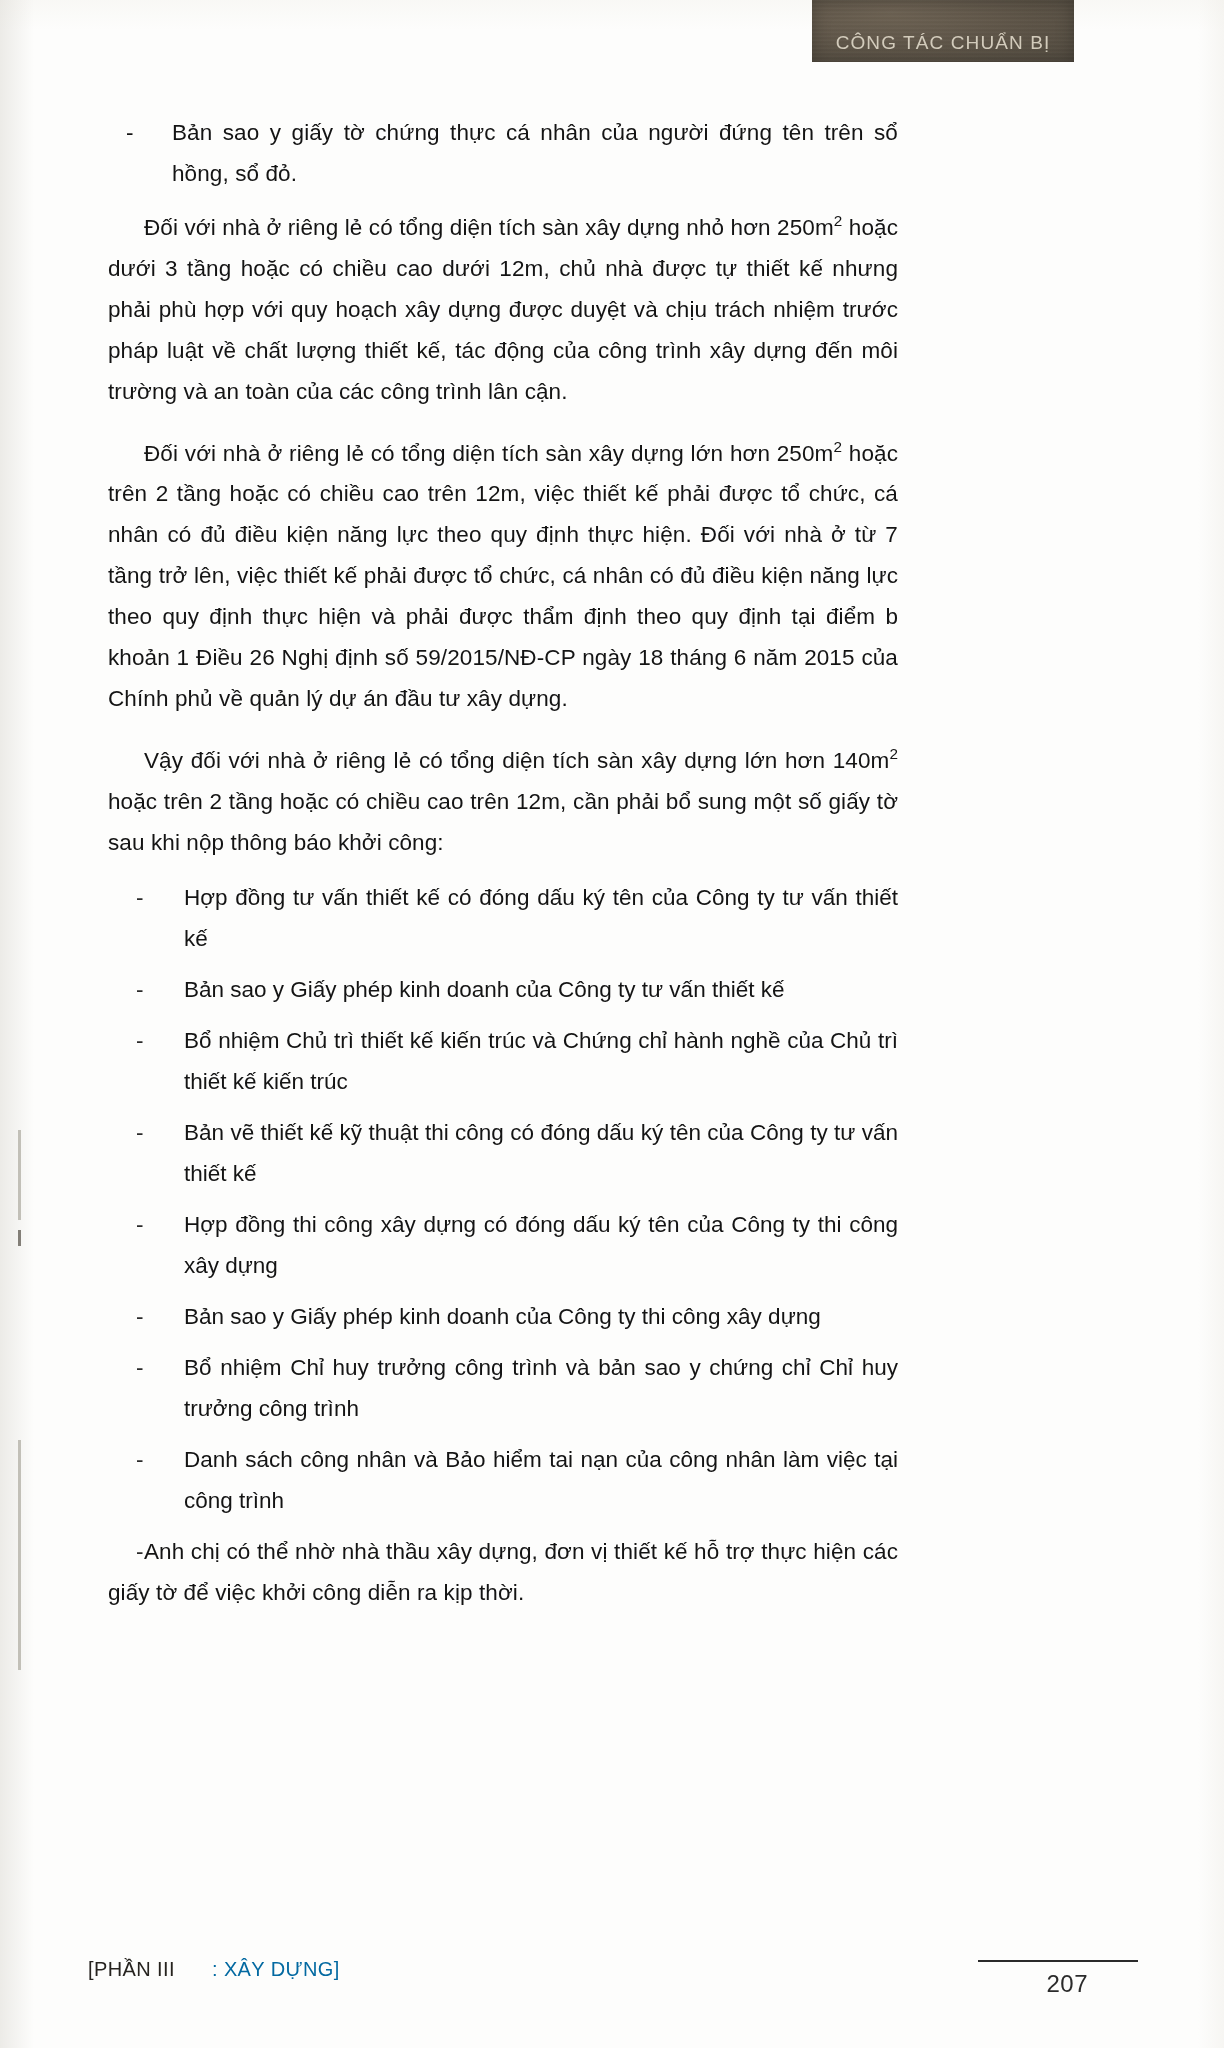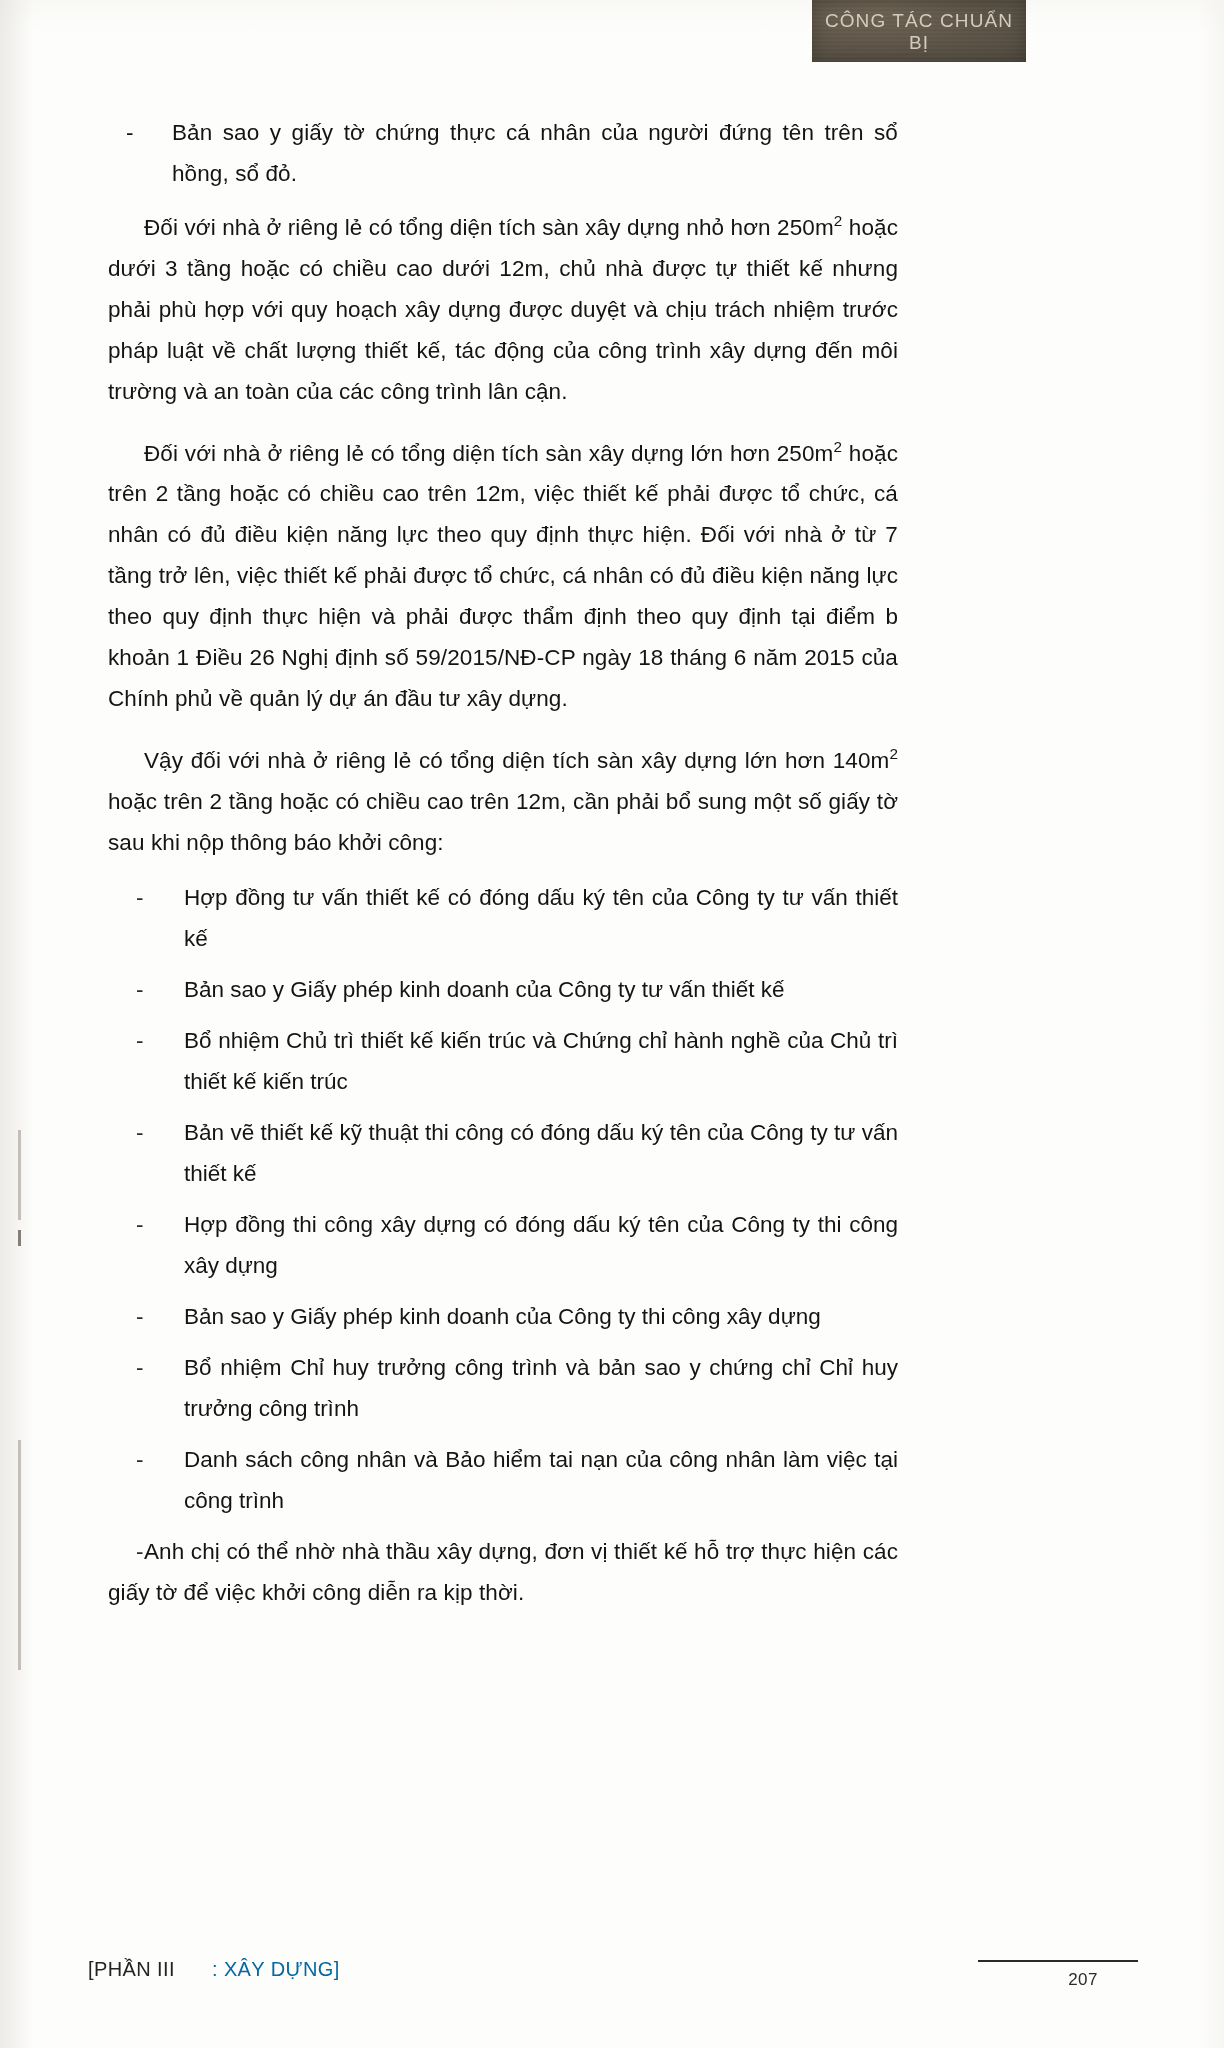--- a/index.html
+++ b/index.html
@@ -37,21 +37,21 @@
   }
   .edge-mark.m1 { top: 1130px; height: 90px; }
   .edge-mark.m2 { top: 1440px; height: 230px; }
   .edge-mark.m3 { top: 1230px; height: 16px; background:#6e6a62; }
 
   
   .header-band {
     position: absolute;
     top: 0;
     left: 812px;
-    width: 214px;
+    width: 262px;
     height: 62px;
     background:
       radial-gradient(ellipse at 30% 20%, #6d6253 0%, #5c5346 55%, #514a3f 100%);
     box-shadow: inset 0 0 18px rgba(0,0,0,0.28);
   }
   .header-band::after {
     content: "";
     position: absolute;
     inset: 0;
     background: repeating-linear-gradient(
@@ -159,23 +159,23 @@
   .footer-rule {
     position: absolute;
     right: 0;
     top: 2px;
     width: 160px;
     height: 2px;
     background: #2b2b2b;
   }
   .footer-page {
     position: absolute;
-    right: 40px;
+    right: 50px;
     top: 12px;
-    font-size: 17px;
+    font-size: 24px;
     color: #2b2b2b;
     letter-spacing: .5px;
   }
   .sup { font-size: 0.68em; vertical-align: super; }
 </style>
 </head>
 <body>
 
 <div class="page">
 

